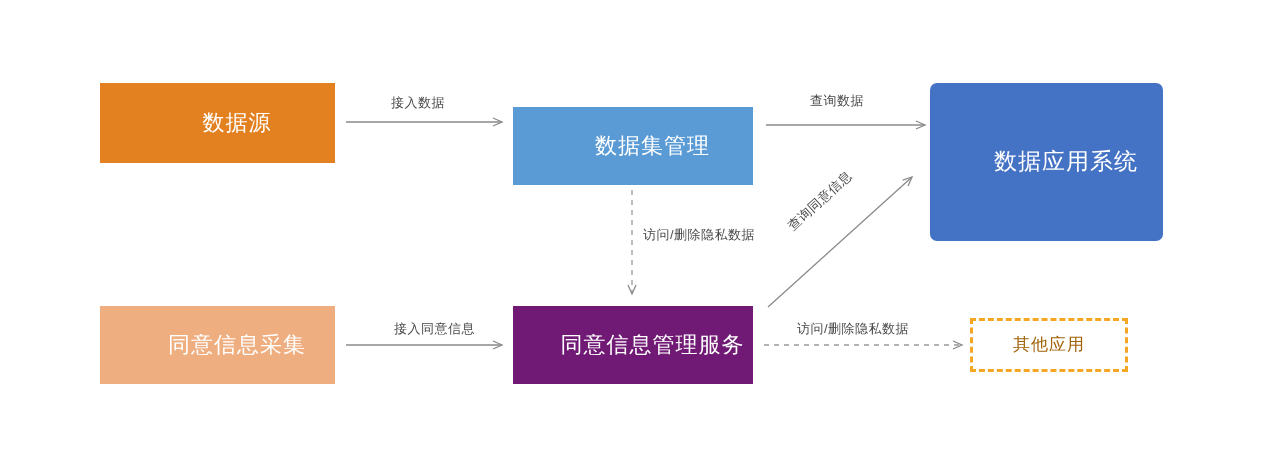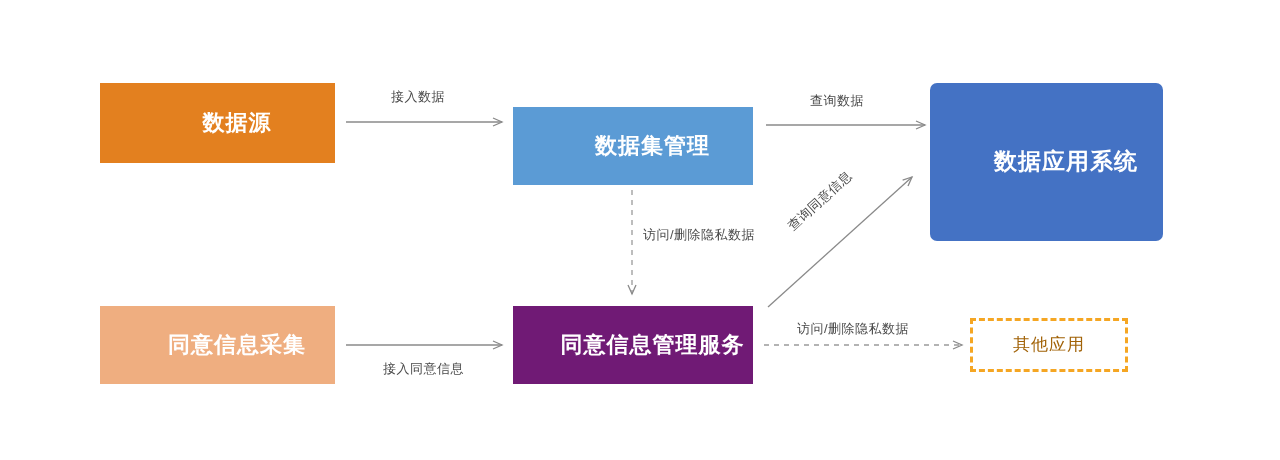--- a/index.html
+++ b/index.html
@@ -25,21 +25,21 @@
     align-items: center;
     justify-content: center;
     box-sizing: border-box;
     text-align: center;
     letter-spacing: 1px;
     line-height: 1.2;
   }
   .node-filled {
     color: #ffffff;
     font-size: 22px;
-    font-weight: 700;
+    font-weight: 400;
     padding-left: 39px;
   }
 
   #node-data-source {
     left: 100px; top: 83px;
     width: 235px; height: 80px;
     background: #E3801F;
   }
   #node-dataset-mgmt {
     left: 513px; top: 83px;
@@ -82,29 +82,29 @@
   }
 
   
   .edge-label {
     position: absolute;
     color: #4a4a4a;
     font-size: 13px;
     white-space: nowrap;
     letter-spacing: 0.5px;
   }
-  #label-ingest-data      { left: 391px; top: 88px; }
+  #label-ingest-data      { left: 391px; top: 94px; }
   #label-query-data       { left: 810px; top: 92px; }
   #label-access-delete-v  { left: 643px; top: 226px; }
   #label-query-consent    {
     left: 790px; top: 219px;
     transform: rotate(-42deg);
     transform-origin: left center;
   }
-  #label-ingest-consent   { left: 383px; top: 320px; margin-top: 40px; }
+  #label-ingest-consent   { left: 394px; top: 320px; }
   #label-access-delete-h  { left: 797px; top: 320px; }
 </style>
 </head>
 <body>
 
 <div id="canvas">
 
   <svg id="arrow-layer" viewBox="0 0 1280 460" width="1280" height="460" xmlns="http://www.w3.org/2000/svg">
     <defs>
       <marker id="head-open" markerWidth="12" markerHeight="12" refX="10" refY="5" orient="auto" markerUnits="userSpaceOnUse">

